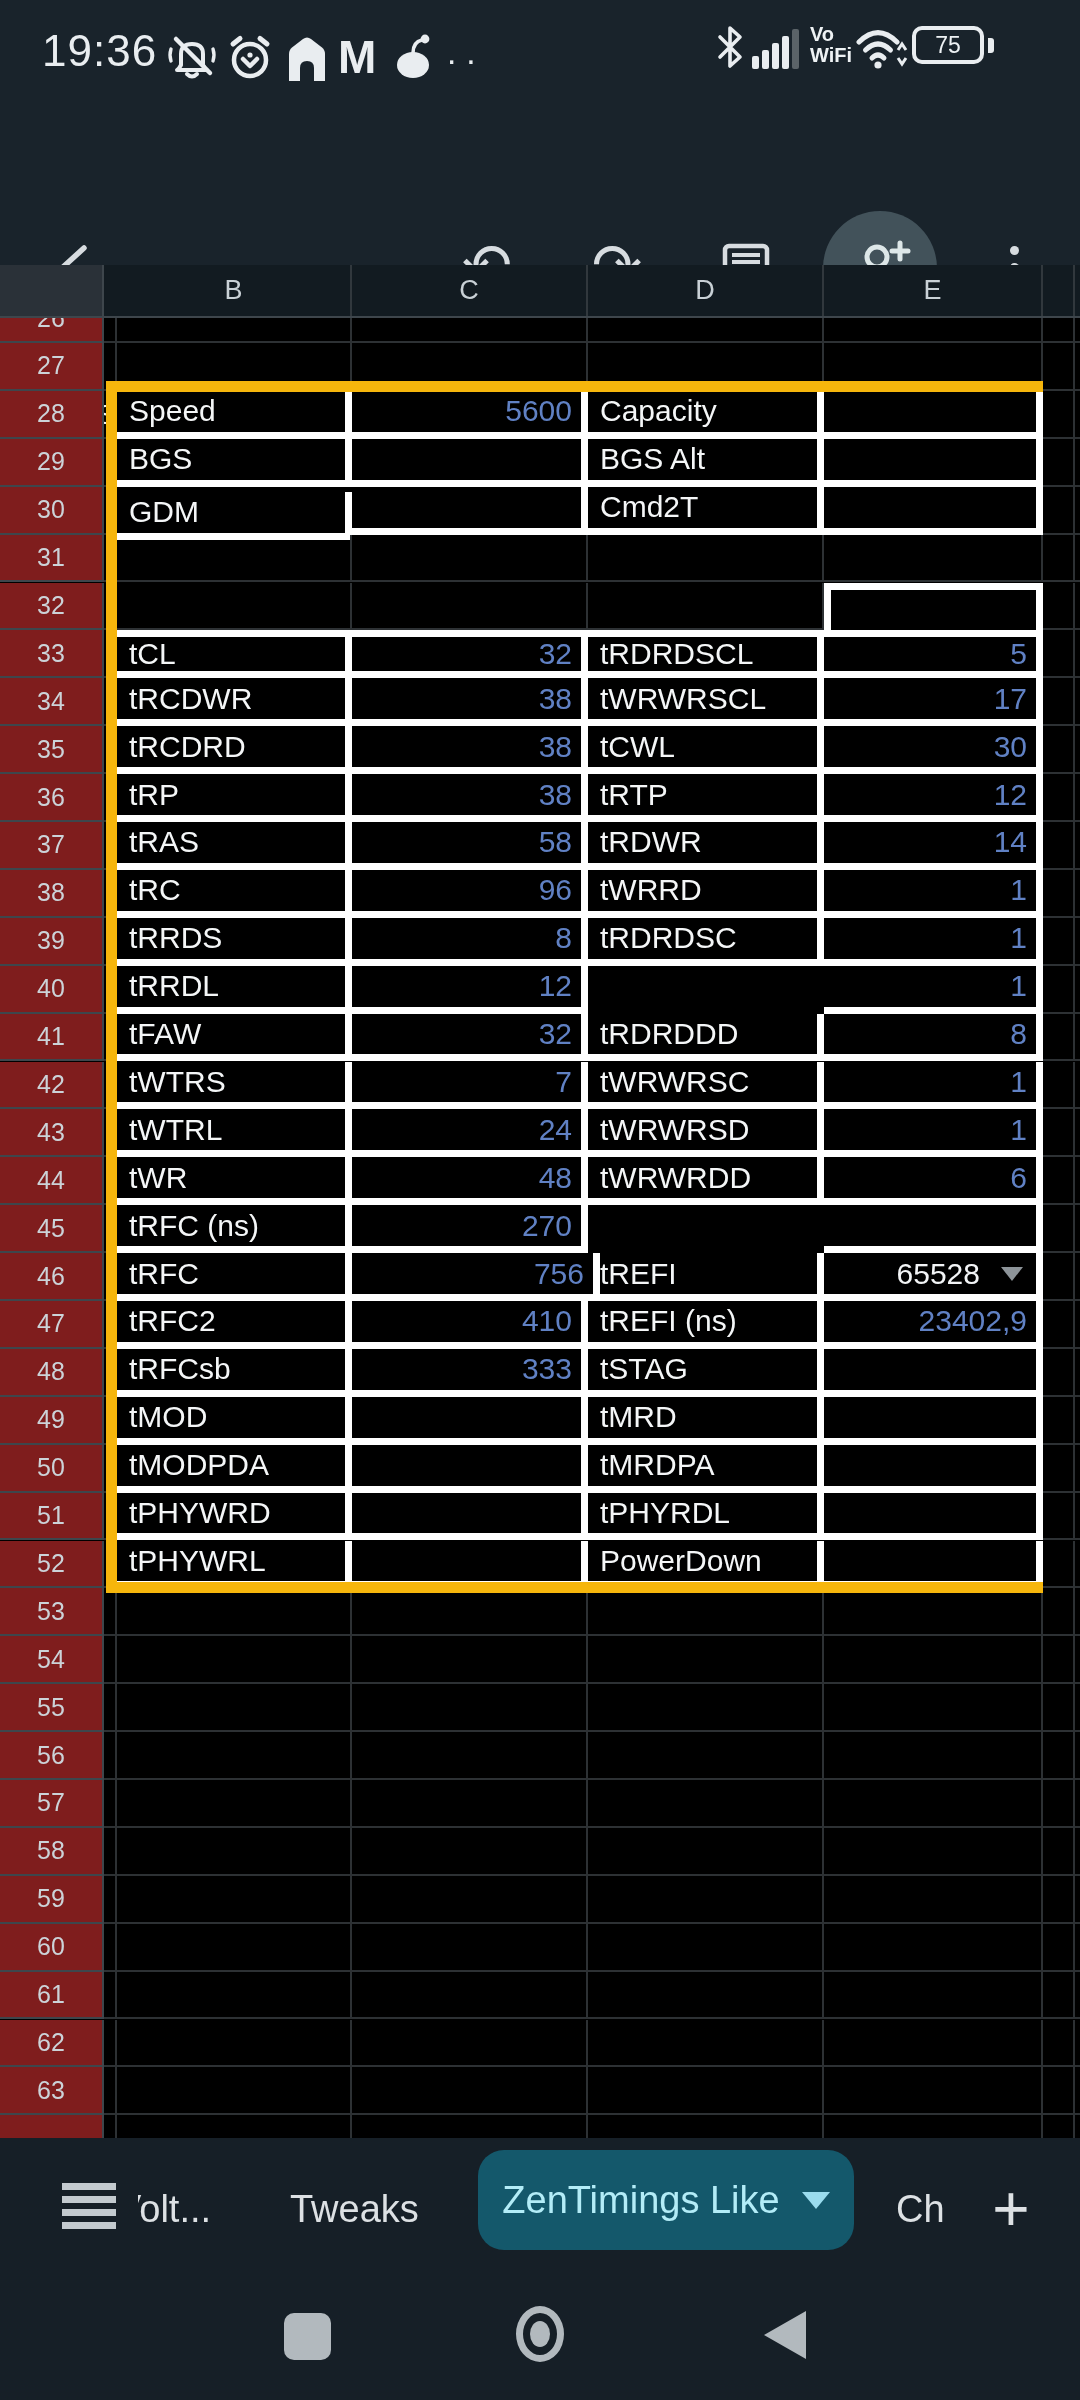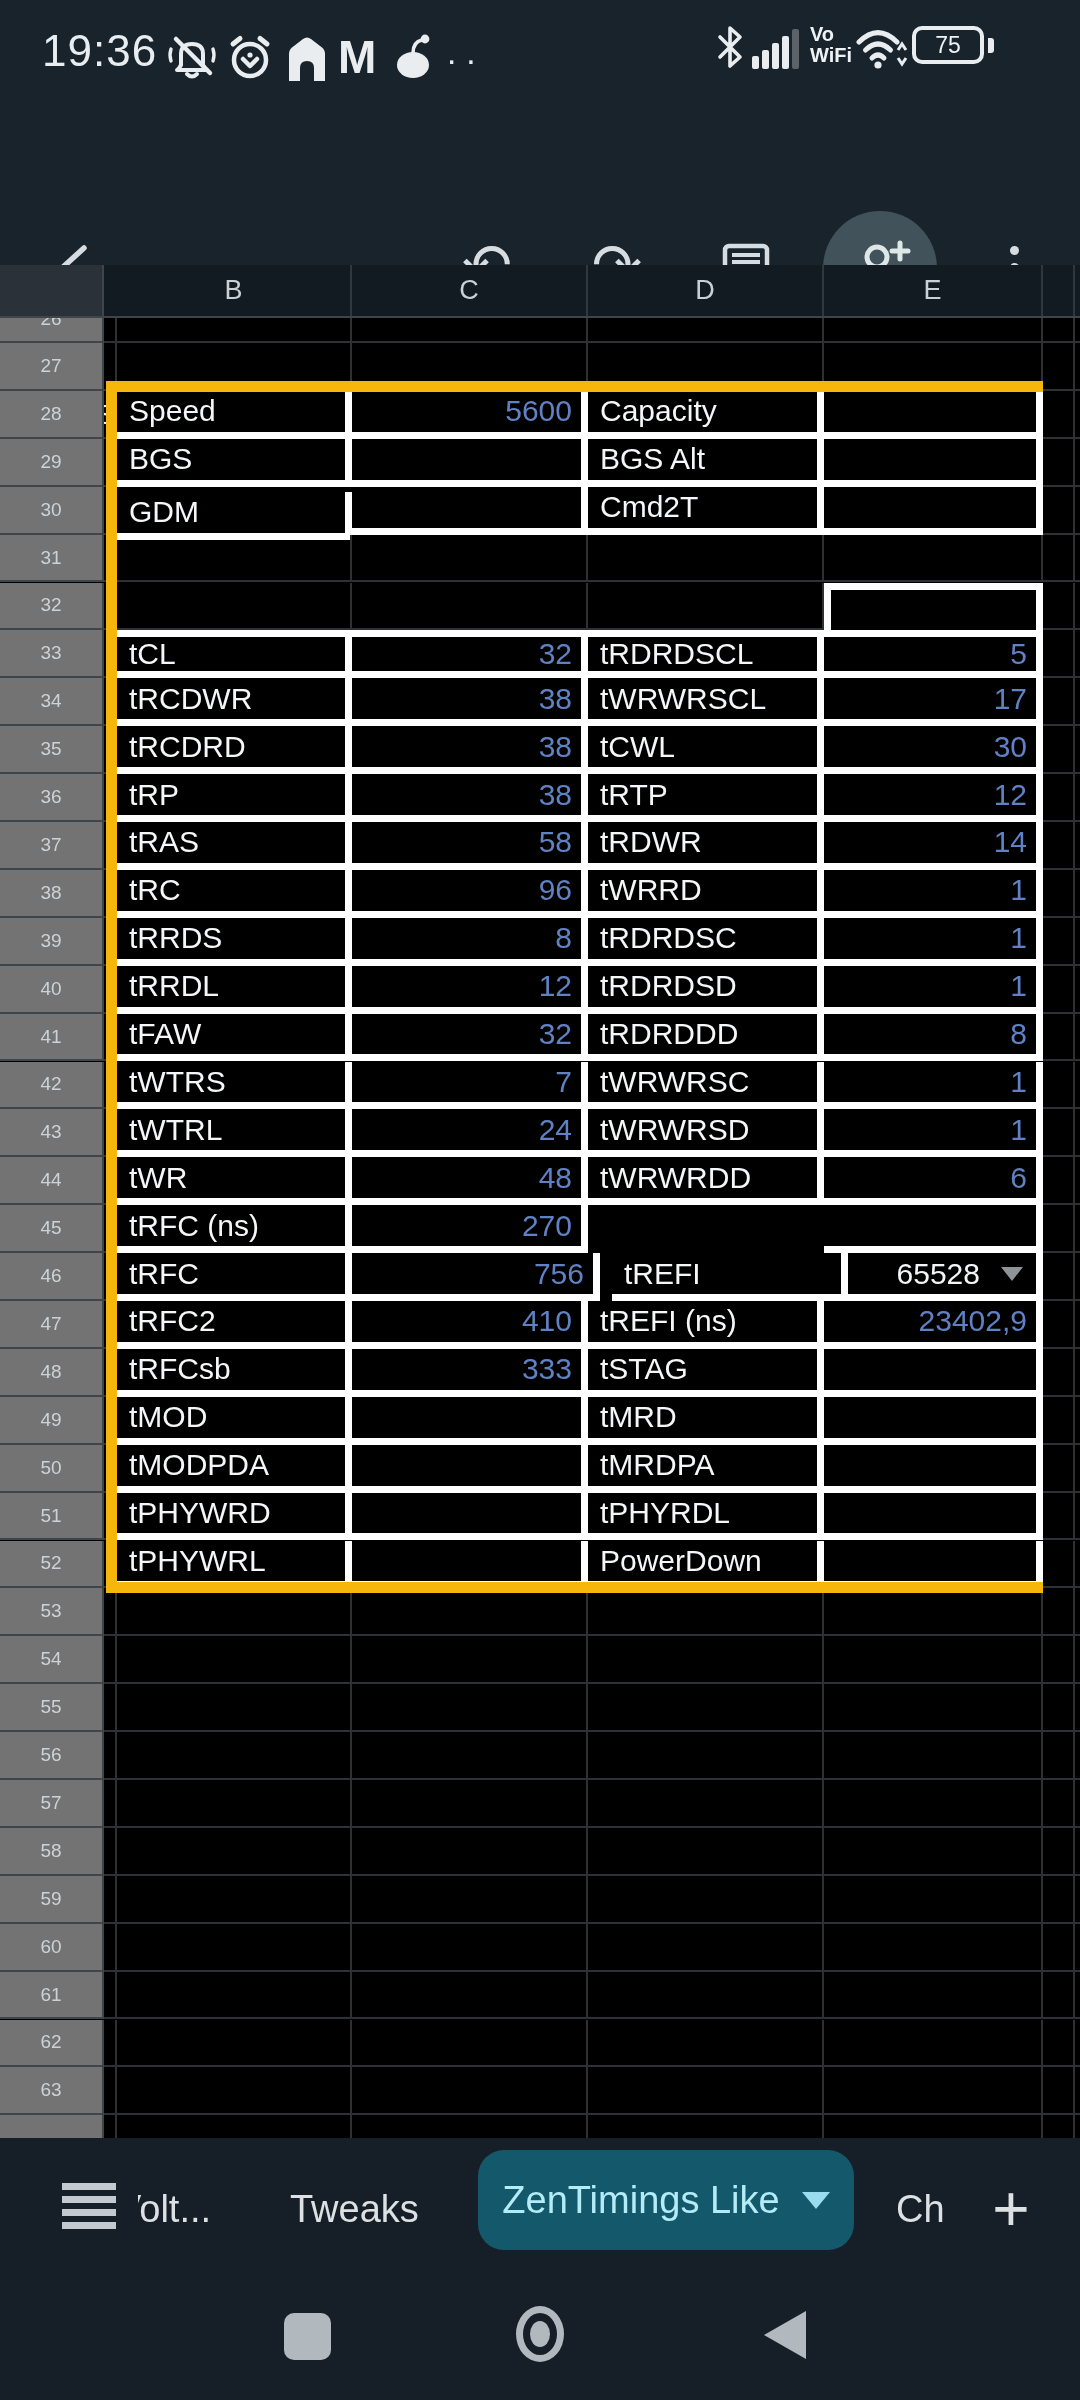--- a/index.html
+++ b/index.html
@@ -28,22 +28,22 @@
         display:flex;align-items:center;font-size:30px;color:#f4f6f7;}
   .lab{padding-left:12px;justify-content:flex-start;}
   .num{justify-content:flex-end;padding-right:9px;color:#6081c4;}
   .wnum{color:#f2f4f6;}
   .gl{border-right:2px solid #2d3134;border-bottom:2px solid #2d3134;}
   .glr{border-right:2px solid #2d3134;}
   .glb{border-bottom:2px solid #2d3134;}
   .wb{border-right:7px solid #ffffff;border-bottom:7px solid #ffffff;}
   .wt{border-top:7px solid #ffffff;}
   .ebox{border-left:7px solid #ffffff;border-top:7px solid #ffffff;border-right:7px solid #ffffff;}
-  .gut{position:absolute;box-sizing:border-box;background:#737373;border-right:2px solid #3e464c;
-       border-bottom:2px solid #3e464c;color:#ccd3d8;font-size:19px;display:flex;align-items:center;
+  .gut{position:absolute;box-sizing:border-box;background:#7f1d1d;border-right:2px solid #3e464c;
+       border-bottom:2px solid #3e464c;color:#ccd3d8;font-size:25px;display:flex;align-items:center;
        justify-content:center;overflow:hidden;z-index:2;}
   .gut.nb{border-bottom:none;}
   .hstrip{position:absolute;left:0;top:0;width:1080px;height:53px;background:#121b21;
           border-bottom:2px solid #3e464c;box-sizing:border-box;z-index:3;}
   .hcell{position:absolute;top:0;height:51px;box-sizing:border-box;border-right:2px solid #31383d;
          display:flex;align-items:center;justify-content:center;color:#c9d1d6;font-size:27px;}
   .corner{position:absolute;left:0;top:0;width:104px;height:51px;background:#2a3138;
           border-right:2px solid #3e464c;box-sizing:border-box;}
   .sel{position:absolute;box-sizing:border-box;border-left:11px solid #f6b60c;border-top:11px solid #f6b60c;
        border-bottom:11px solid #f6b60c;z-index:4;pointer-events:none;}
@@ -301,21 +301,20 @@
       <div class="cell lab wb" style="left: 117px; top: 652.8px; width: 235px; height: 47.9px;">tRRDS</div>
       <div class="cell num wb" style="left: 352px; top: 652.8px; width: 236px; height: 47.9px;">8</div>
       <div class="cell lab wb" style="left: 588px; top: 652.8px; width: 236px; height: 47.9px;">tRDRDSC</div>
       <div class="cell num wb" style="left: 824px; top: 652.8px; width: 219px; height: 47.9px;">1</div>
       <div class="cell gl" style="left: 1043px; top: 652.8px; width: 32px; height: 47.9px;"></div>
       <div class="cell glb" style="left: 1075px; top: 652.8px; width: 5px; height: 47.9px;"></div>
       <div class="gut" style="left: 0px; top: 700.7px; width: 104px; height: 47.9px;">40</div>
       <div class="cell gl" style="left: 104px; top: 700.7px; width: 13px; height: 47.9px;"></div>
       <div class="cell lab wb" style="left: 117px; top: 700.7px; width: 235px; height: 47.9px;">tRRDL</div>
       <div class="cell num wb" style="left: 352px; top: 700.7px; width: 236px; height: 47.9px;">12</div>
-      <div class="cell lab wb" style="left: 588px; top: 700.7px; width: 236px; height: 47.9px;">tRDRDSD</div>
       <div class="cell num wb" style="left: 824px; top: 700.7px; width: 219px; height: 47.9px;">1</div>
       <div class="cell gl" style="left: 1043px; top: 700.7px; width: 32px; height: 47.9px;"></div>
       <div class="cell glb" style="left: 1075px; top: 700.7px; width: 5px; height: 47.9px;"></div>
       <div class="gut" style="left: 0px; top: 748.6px; width: 104px; height: 47.9px;">41</div>
       <div class="cell gl" style="left: 104px; top: 748.6px; width: 13px; height: 47.9px;"></div>
       <div class="cell lab wb" style="left: 117px; top: 748.6px; width: 235px; height: 47.9px;">tFAW</div>
       <div class="cell num wb" style="left: 352px; top: 748.6px; width: 236px; height: 47.9px;">32</div>
       <div class="cell lab wb" style="left: 588px; top: 748.6px; width: 236px; height: 47.9px;">tRDRDDD</div>
       <div class="cell num wb" style="left: 824px; top: 748.6px; width: 219px; height: 47.9px;">8</div>
       <div class="cell gl" style="left: 1043px; top: 748.6px; width: 32px; height: 47.9px;"></div>
@@ -348,21 +347,21 @@
       <div class="cell gl" style="left: 104px; top: 940.2px; width: 13px; height: 47.9px;"></div>
       <div class="cell lab wb" style="left: 117px; top: 940.2px; width: 235px; height: 47.9px;">tRFC (ns)</div>
       <div class="cell num wb" style="left: 352px; top: 940.2px; width: 236px; height: 47.9px;">270</div>
       <div class="cell num wb" style="left: 824px; top: 940.2px; width: 219px; height: 47.9px;"></div>
       <div class="cell gl" style="left: 1043px; top: 940.2px; width: 32px; height: 47.9px;"></div>
       <div class="cell glb" style="left: 1075px; top: 940.2px; width: 5px; height: 47.9px;"></div>
       <div class="gut" style="left: 0px; top: 988.1px; width: 104px; height: 47.9px;">46</div>
       <div class="cell gl" style="left: 104px; top: 988.1px; width: 13px; height: 47.9px;"></div>
       <div class="cell lab wb" style="left: 117px; top: 988.1px; width: 235px; height: 47.9px;">tRFC</div>
       <div class="cell num wb" style="left: 352px; top: 988.1px; width: 248px; height: 47.9px;">756</div>
-      <div class="cell lab wb" style="left: 588px; top: 988.1px; width: 236px; height: 47.9px; margin-left: 24px;">tREFI</div>
+      <div class="cell lab wb" style="left: 588px; top: 988.1px; width: 236px; height: 47.9px;">tREFI</div>
       <div class="cell num wb wnum" style="left: 824px; top: 988.1px; width: 219px; height: 47.9px; padding-right: 56px;">65528<span class="ddc"></span></div>
       <div class="cell gl" style="left: 1043px; top: 988.1px; width: 32px; height: 47.9px;"></div>
       <div class="cell glb" style="left: 1075px; top: 988.1px; width: 5px; height: 47.9px;"></div>
       <div class="gut" style="left: 0px; top: 1036px; width: 104px; height: 47.9px;">47</div>
       <div class="cell gl" style="left: 104px; top: 1036px; width: 13px; height: 47.9px;"></div>
       <div class="cell lab wb" style="left: 117px; top: 1036px; width: 235px; height: 47.9px;">tRFC2</div>
       <div class="cell num wb" style="left: 352px; top: 1036px; width: 236px; height: 47.9px;">410</div>
       <div class="cell lab wb" style="left: 588px; top: 1036px; width: 236px; height: 47.9px;">tREFI (ns)</div>
       <div class="cell num wb" style="left: 824px; top: 1036px; width: 219px; height: 47.9px;">23402,9</div>
       <div class="cell gl" style="left: 1043px; top: 1036px; width: 32px; height: 47.9px;"></div>

